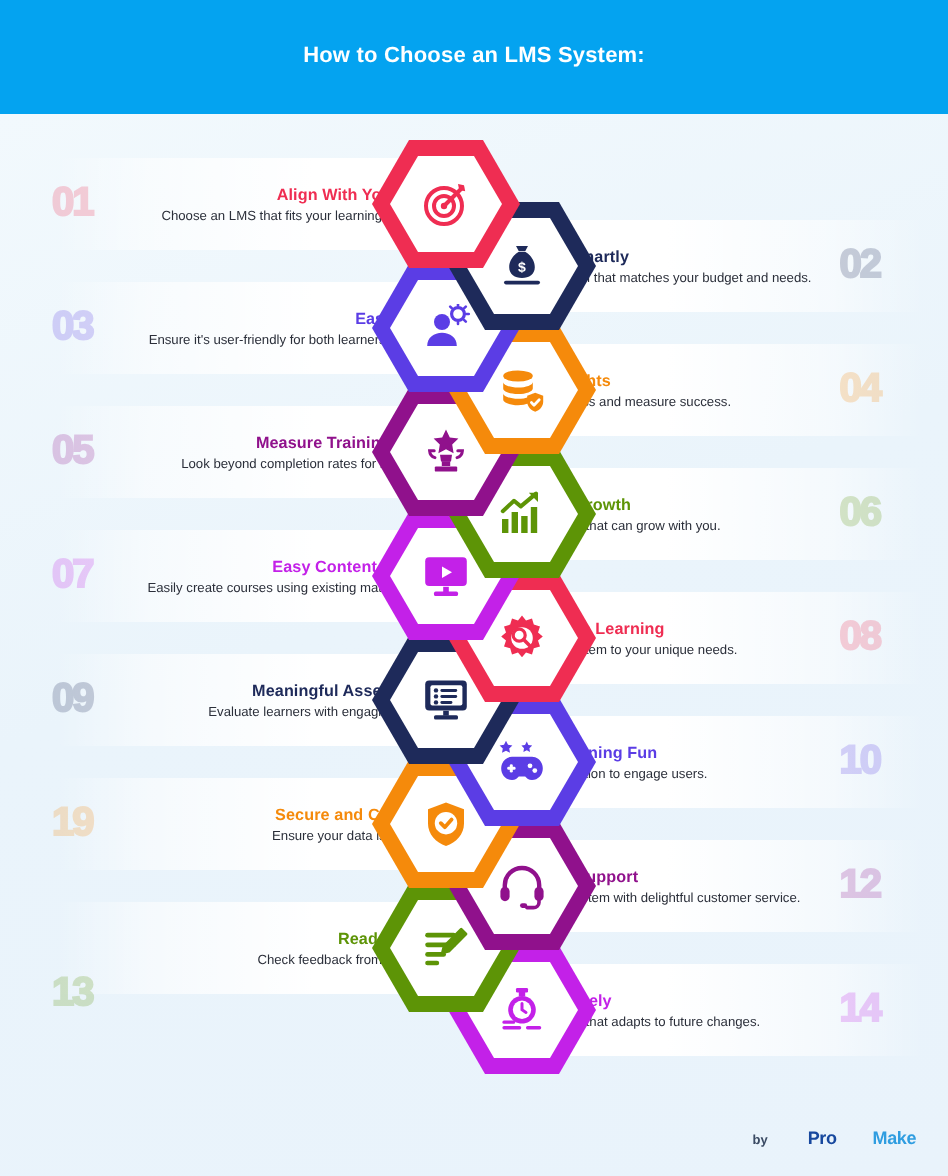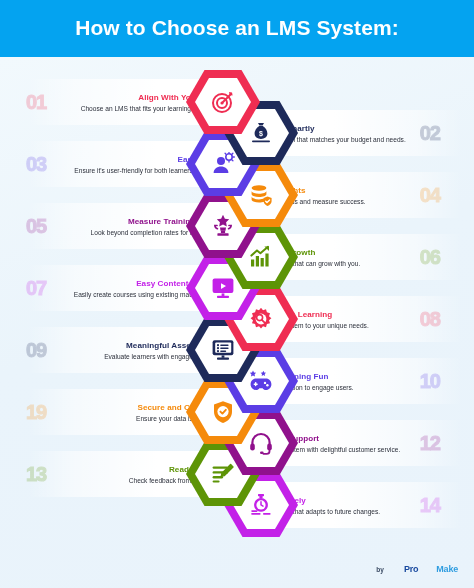--- a/index.html
+++ b/index.html
@@ -13,21 +13,21 @@
 
   
   #header {
     height:57px;
     background:#04a3f0;
     display:flex; align-items:center; justify-content:center;
     text-align:center;
   }
   #header .htitle {
     color:#ffffff;
-    font-size:21px;
+    font-size:11px;
     font-weight:bold;
     line-height:1.38;
     letter-spacing:.1px;
   }
 
   
   #board {
     position:relative;
     width:474px;
     height:531px;
@@ -372,21 +372,21 @@
                 <rect x="1.2" y="12.4" width="4.6" height="7.2" rx="2.3"></rect>
                 <rect x="18.2" y="12.4" width="4.6" height="7.2" rx="2.3"></rect>
                 <path d="M20.5 19.6v.6c0 1.5-1.3 2.6-2.8 2.6h-3.3" fill="none" stroke="currentColor" stroke-width="1.8" stroke-linecap="round"></path>
                 <rect x="11" y="20.6" width="3.6" height="2.4" rx="1.2"></rect>
               </svg>
             </span>
           </div>
         </div>
       </div>
       <div class="row left" style="top: 386px; z-index: 28;">
-        <div class="ghost" style="color: rgb(93, 148, 6);">13</div>
+        <div class="ghost" style="color: rgb(93, 148, 6); margin-top: 23px;">13</div>
         <div class="card">
           <div class="t" style="color: rgb(93, 148, 6);">Read Reviews</div>
           <div class="d">Check feedback from end-users.</div>
         </div>
         <div class="hex" style="background: rgb(93, 148, 6);">
           <div class="inner">
             <span style="color: rgb(93, 148, 6); display: block;">
               <svg viewBox="0 0 24 24" fill="currentColor">
                 <rect x="1.6" y="4.4" width="15.4" height="2.4" rx="1.2"></rect>
                 <rect x="1.6" y="9.2" width="15.4" height="2.4" rx="1.2"></rect>

